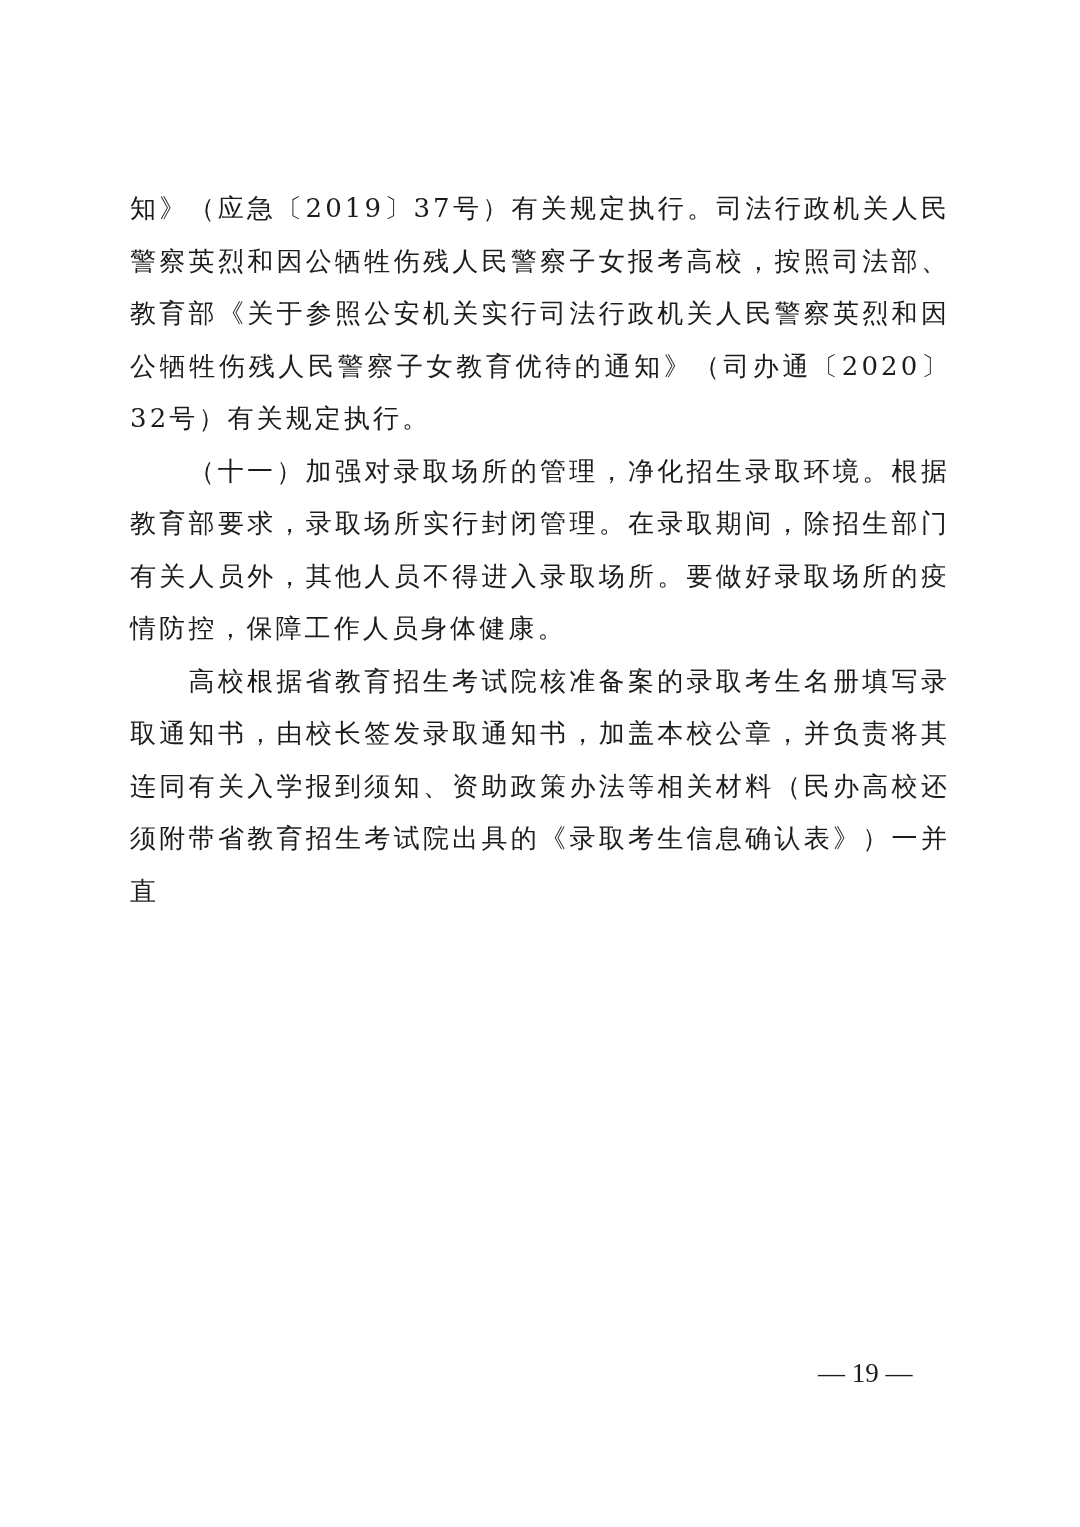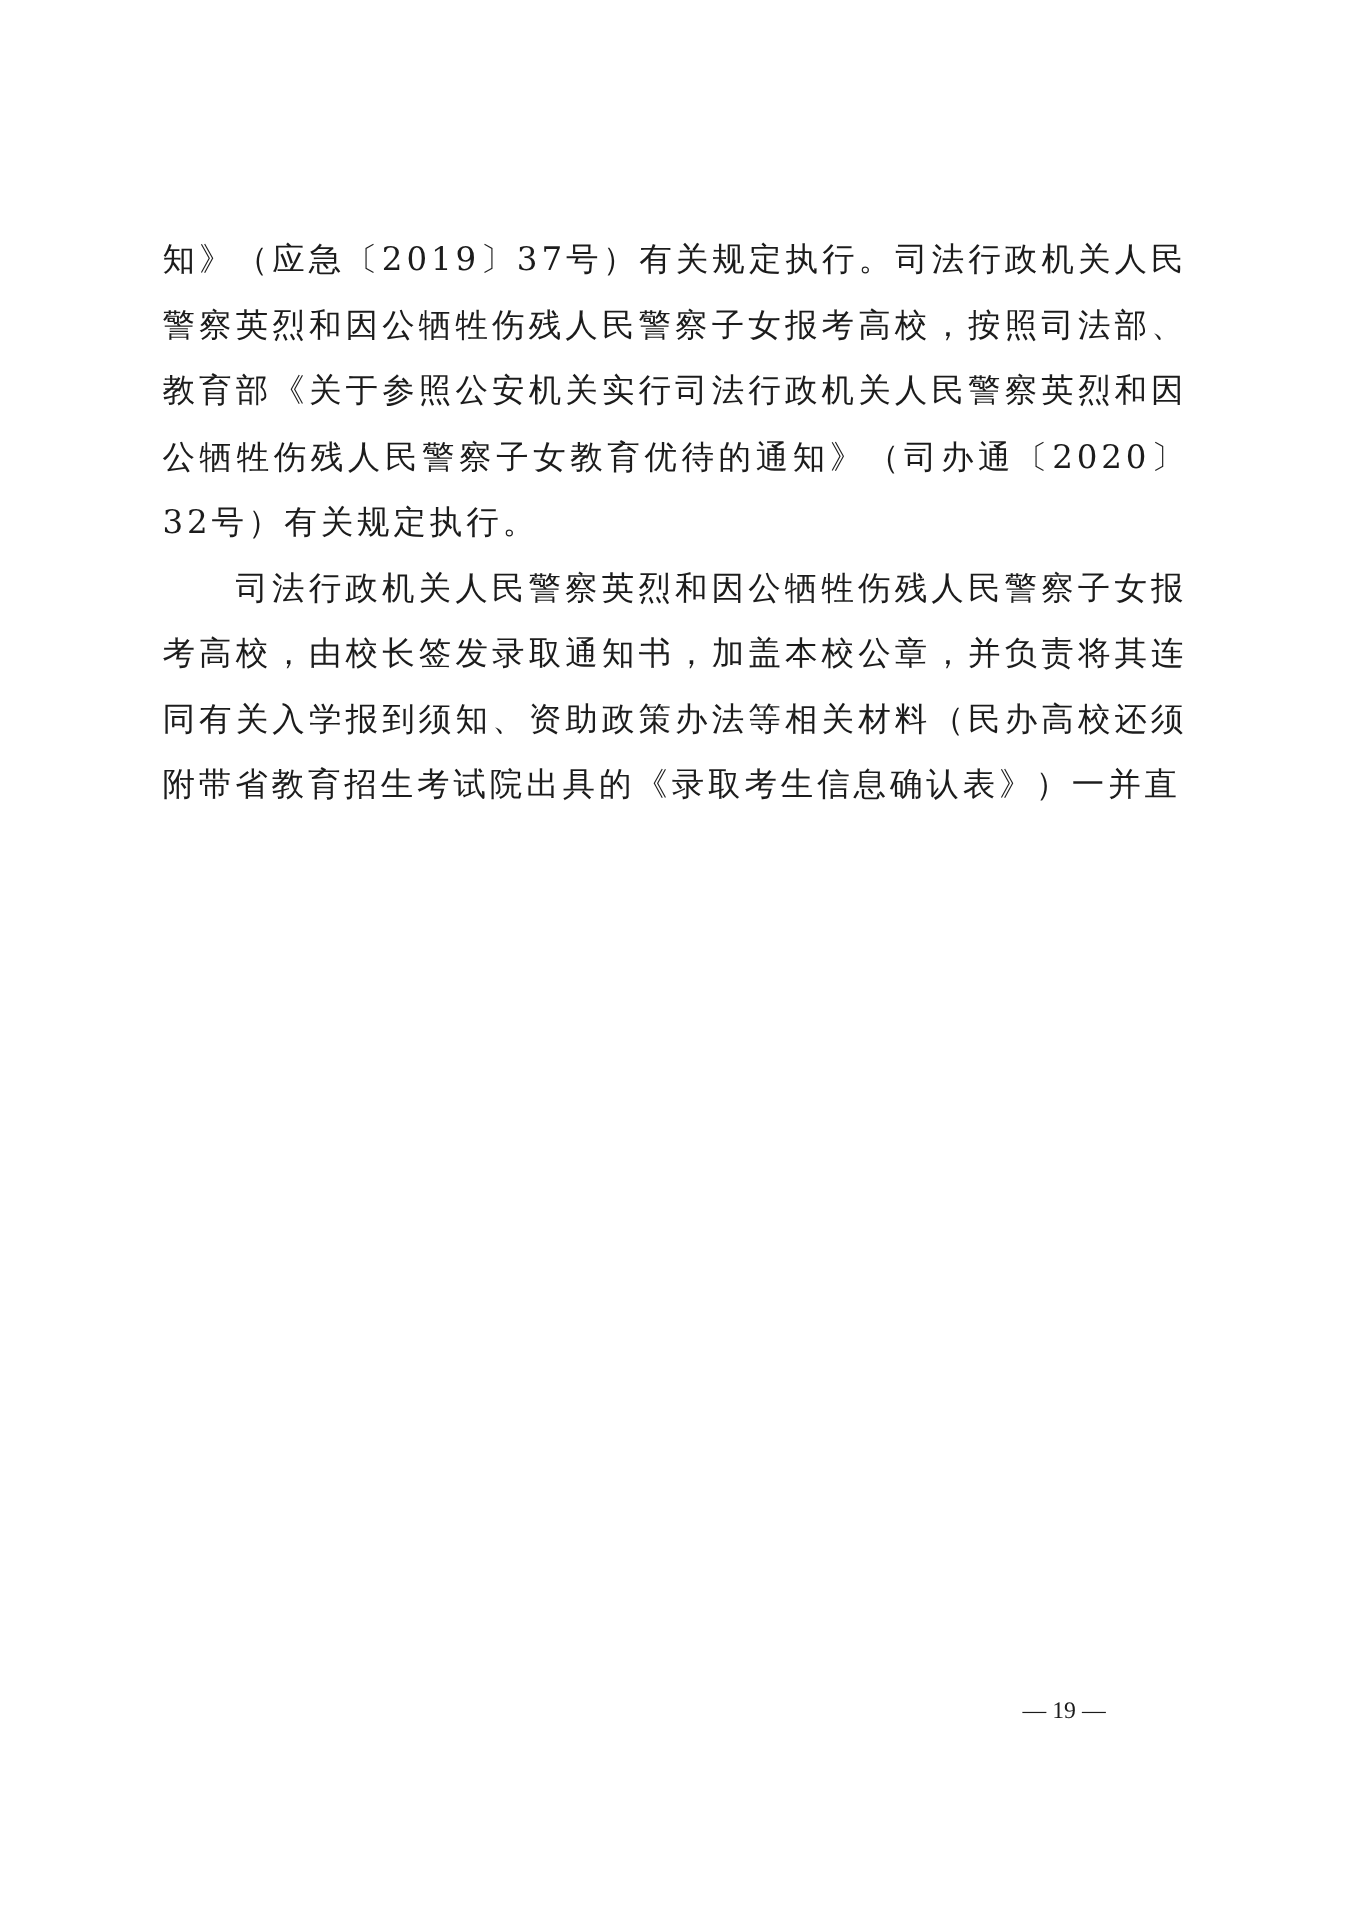--- a/index.html
+++ b/index.html
@@ -9,25 +9,26 @@
     position:absolute; left:130px; top:182px; width:820px;
     font-family:"DejaVu Serif","Liberation Serif",serif;
     font-size:26px; line-height:52.5px; color:#1c1c1c;
     letter-spacing:3.1px; text-align:justify; text-justify:inter-character;
   }
   .para { margin:0; }
   .para.indent { text-indent:58.4px; }
   .footer {
     position:absolute; left:818px; top:1358px;
     font-family:"Liberation Serif","DejaVu Serif",serif;
-    font-size:19px; color:#1c1c1c; white-space:pre;
+    font-size:27px; color:#1c1c1c; white-space:pre;
   }
 </style>
 </head>
 <body>
 
 <div class="page">
   <div class="content">
     <p class="para">知》（应急〔2019〕37号）有关规定执行。司法行政机关人民警察英烈和因公牺牲伤残人民警察子女报考高校，按照司法部、教育部《关于参照公安机关实行司法行政机关人民警察英烈和因公牺牲伤残人民警察子女教育优待的通知》（司办通〔2020〕32号）有关规定执行。</p>
-    <p class="para indent">司法行政机关人民警察英烈和因公牺牲伤残人民警察子女报考高校，由校长签发录取通知书，加盖本校公章，并负责将其连同有关入学报到须知、资助政策办法等相关材料（民办高校还须附带省教育招生考试院出具的《录取考生信息确认表》）一并直</p>
+    <p class="para indent">（十一）加强对录取场所的管理，净化招生录取环境。根据教育部要求，录取场所实行封闭管理。在录取期间，除招生部门有关人员外，其他人员不得进入录取场所。要做好录取场所的疫情防控，保障工作人员身体健康。</p>
+    <p class="para indent">高校根据省教育招生考试院核准备案的录取考生名册填写录取通知书，由校长签发录取通知书，加盖本校公章，并负责将其连同有关入学报到须知、资助政策办法等相关材料（民办高校还须附带省教育招生考试院出具的《录取考生信息确认表》）一并直</p>
   </div>
   <div class="footer">— 19 —</div>
 </div>
 
 </body></html>

